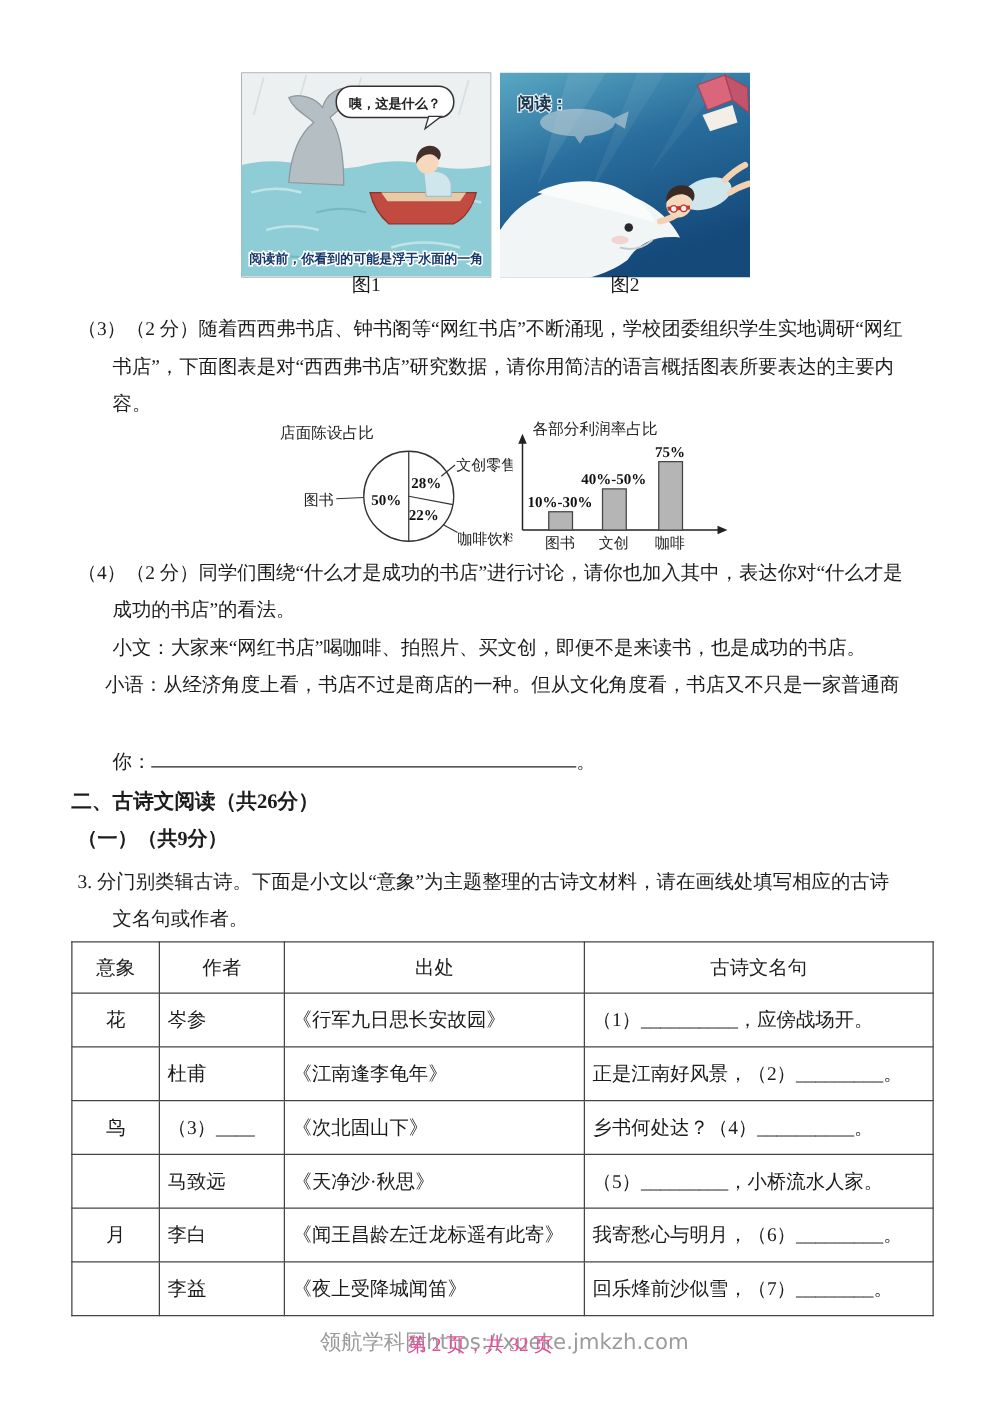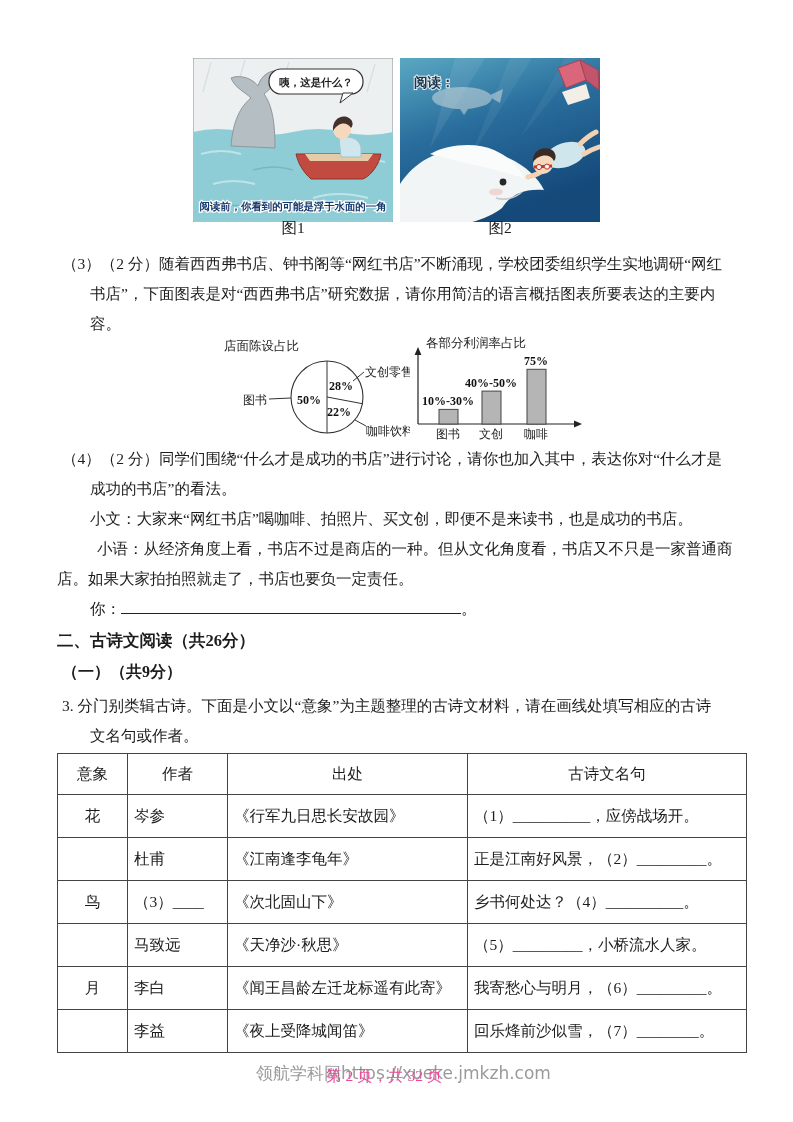--- a/index.html
+++ b/index.html
@@ -155,22 +155,21 @@
       <text x="138" text-anchor="middle" class="cv" y="31.3">75%</text>
       <text x="50" y="104" text-anchor="middle" class="cl">图书</text>
       <text x="93" y="104" text-anchor="middle" class="cl">文创</text>
       <text x="138" y="104" text-anchor="middle" class="cl">咖啡</text>
     </svg>
   </div>
 
   <div class="line" style="left:62px;top:448px;">（4）（2 分）同学们围绕“什么才是成功的书店”进行讨论，请你也加入其中，表达你对“什么才是</div>
   <div class="line" style="left:90px;top:478px;">成功的书店”的看法。</div>
   <div class="line" style="left:90px;top:508px;">小文：大家来“网红书店”喝咖啡、拍照片、买文创，即便不是来读书，也是成功的书店。</div>
-  <div class="line" style="left:97px;top:538px;">小语：从经济角度上看，书店不过是商店的一种。但从文化角度看，书店又不只是一家普通商</div>
-  <div class="line" style="left:57px;top:568px;">店。如果大家拍拍照就走了，书店也要负一定责任。</div>
+  <div class="line" style="left:84px;top:538px;">小语：从经济角度上看，书店不过是商店的一种。但从文化角度看，书店又不只是一家普通商</div>
   <div class="line" style="left:90px;top:598px;">
     <span>你：</span><span class="blank" style="width:340px;"></span><span>。</span>
   </div>
 
   <div class="line bold" style="left:57px;top:630px;font-size:16.5px;">二、古诗文阅读（共26分）</div>
   <div class="line bold" style="left:62px;top:661px;font-size:16px;text-align:center;">（一）（共9分）</div>
   <div class="line" style="left:62px;top:695px;">3. 分门别类辑古诗。下面是小文以“意象”为主题整理的古诗文材料，请在画线处填写相应的古诗</div>
   <div class="line" style="left:90px;top:725px;">文名句或作者。</div>
 
   <table class="poem">

